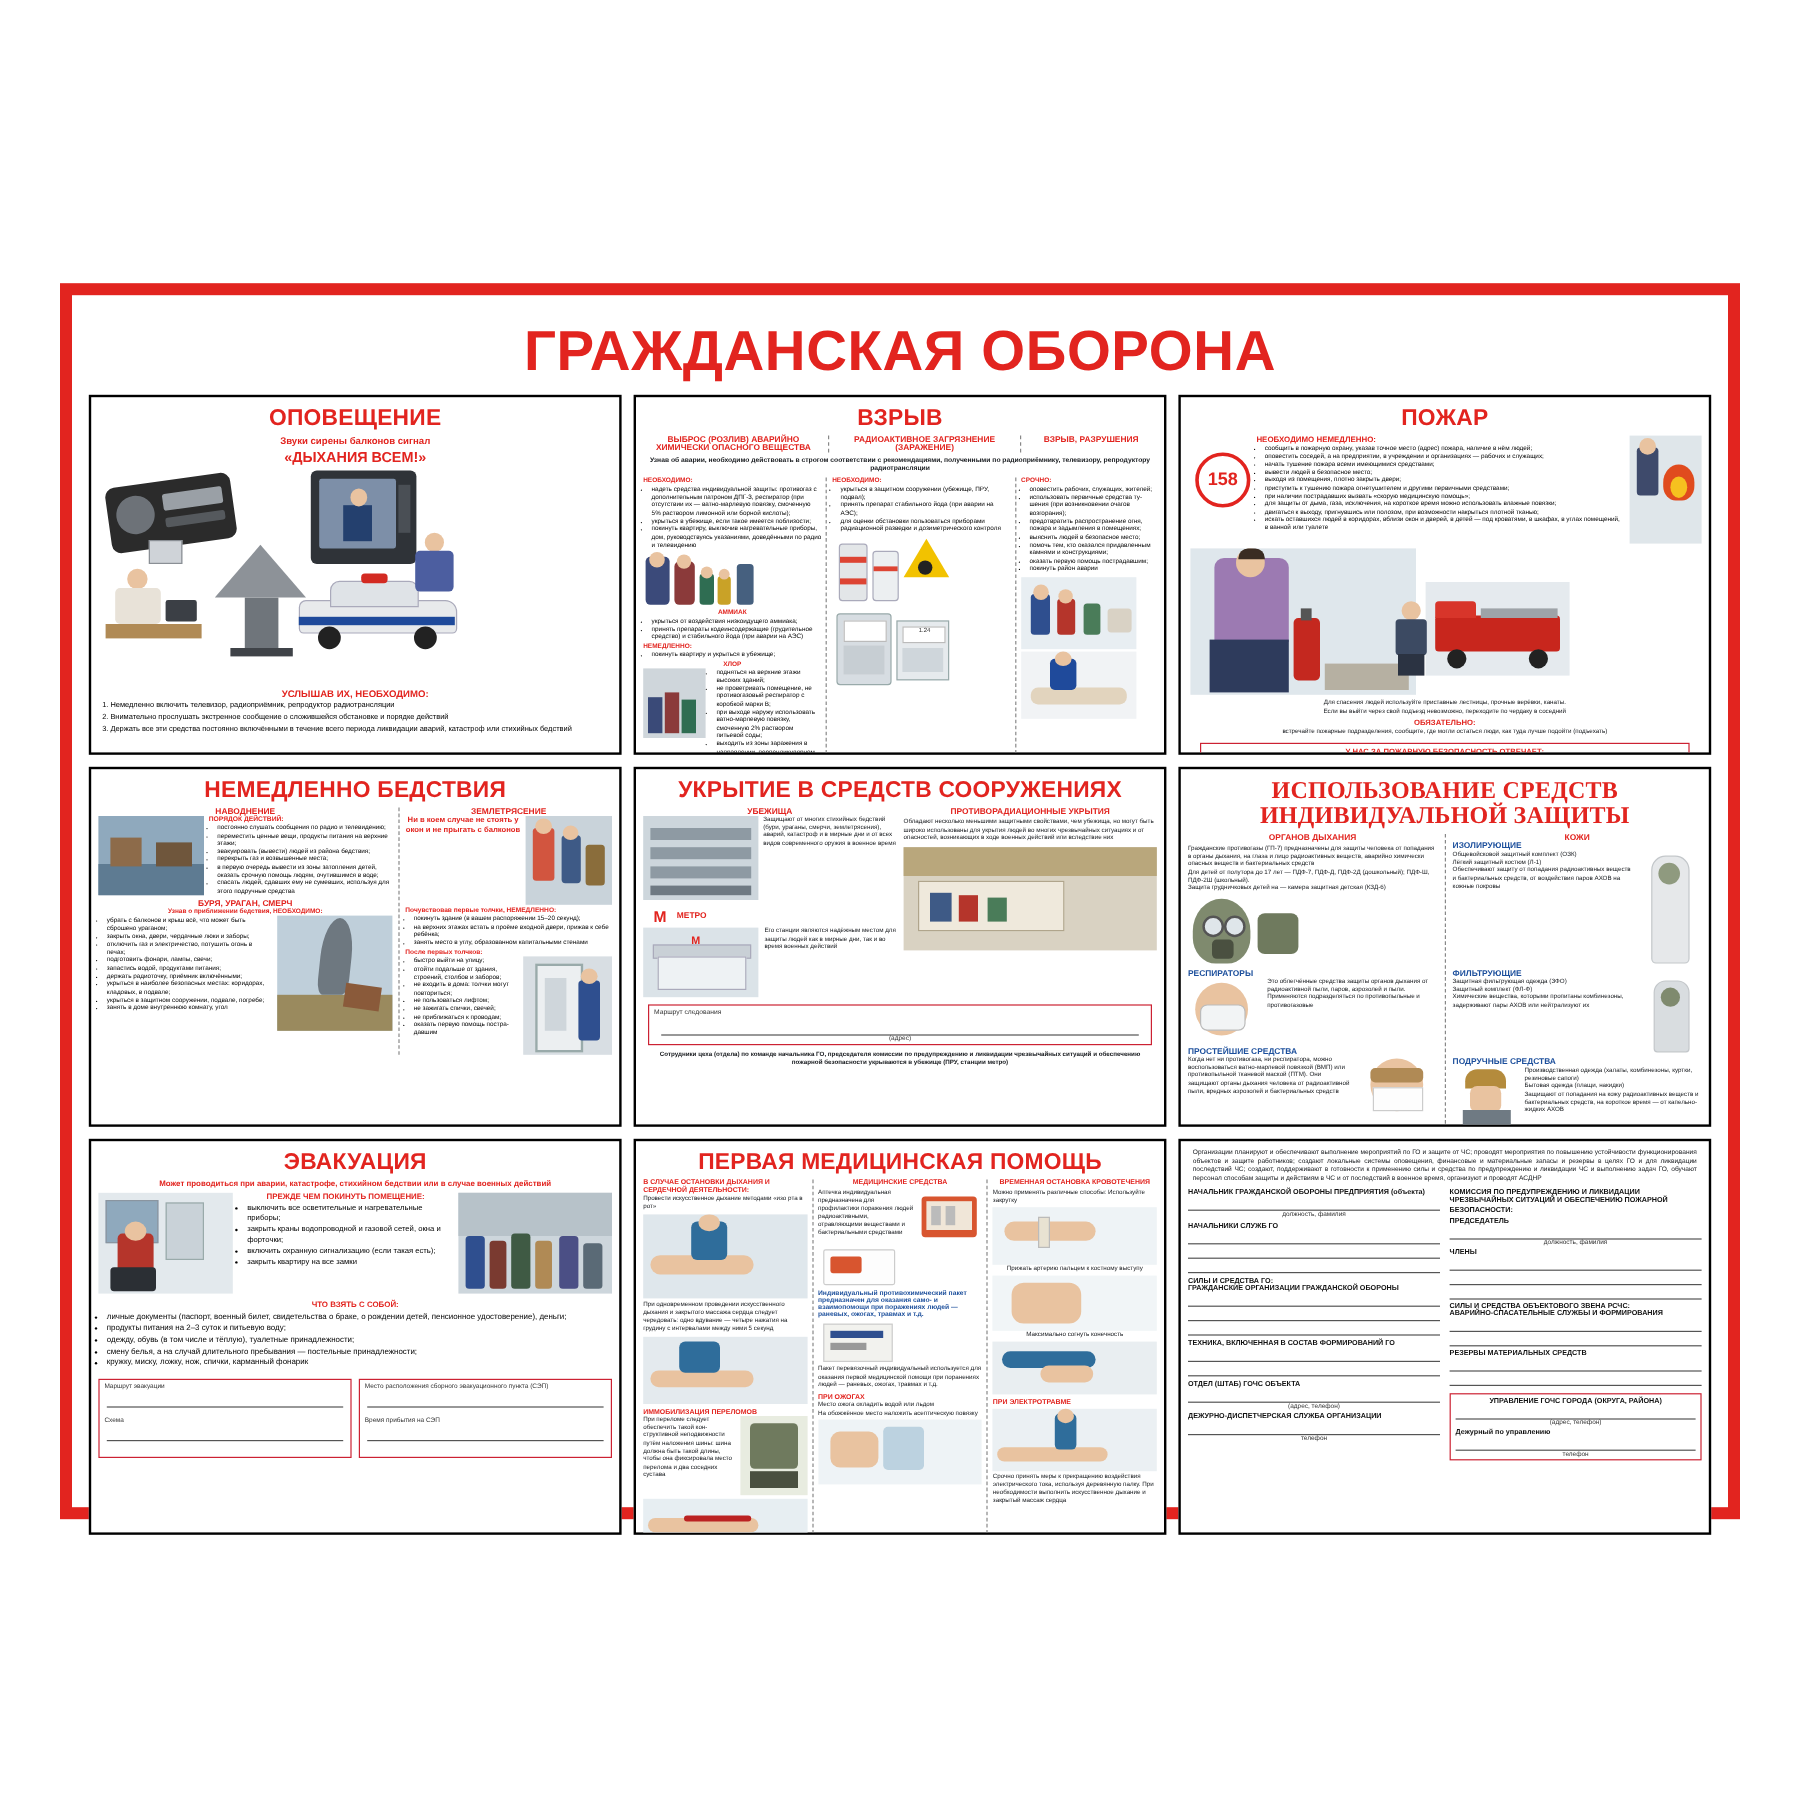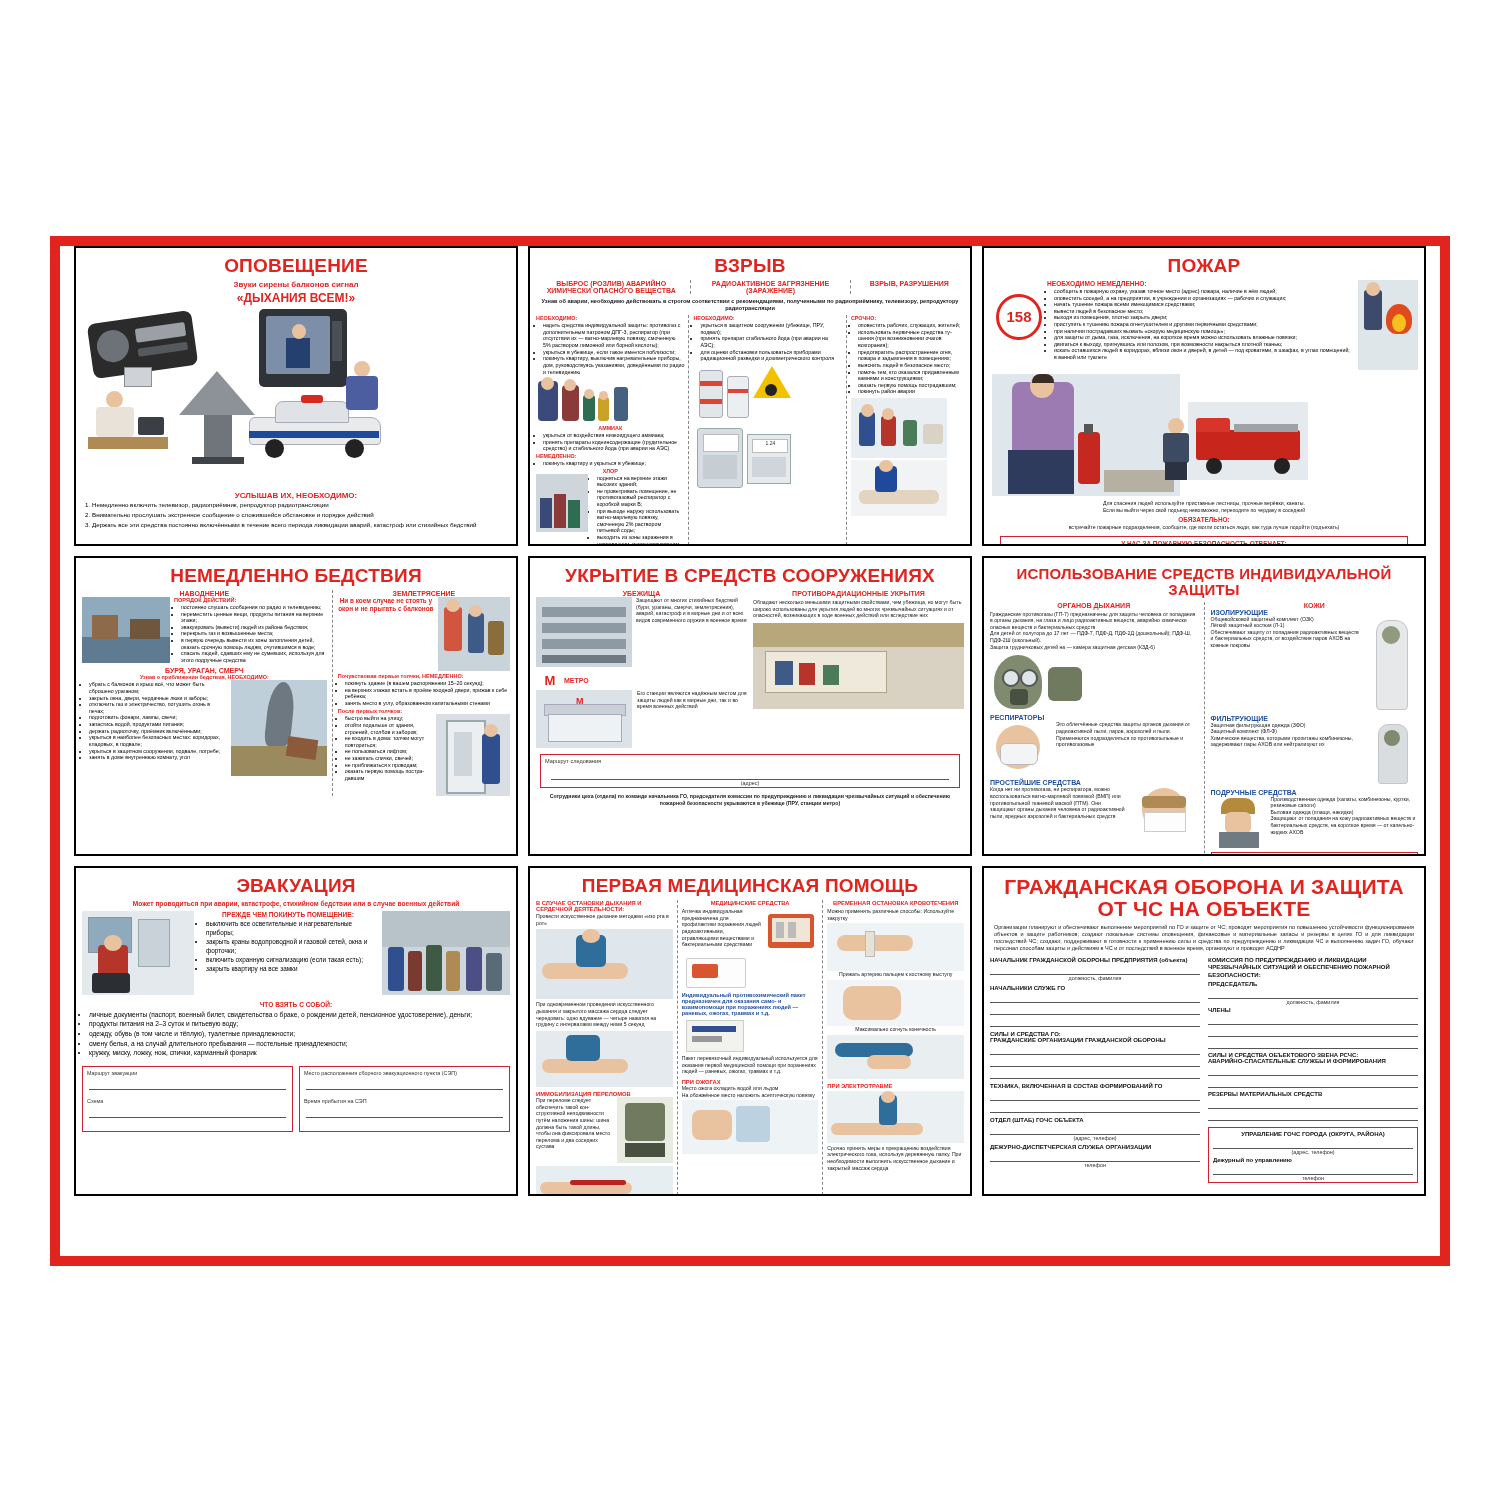--- a/index.html
+++ b/index.html
@@ -18,21 +18,21 @@
     gap:10px;padding:0 14px 14px 14px;box-sizing:border-box;
   }
   .panel{
     border:2px solid #000;background:#fff;position:relative;overflow:hidden;
     box-sizing:border-box;padding:5px 6px;
   }
   .p-title{
     text-align:center;color:#e2241f;font-weight:bold;font-size:19px;
     line-height:1.05;margin:3px 0 4px 0;letter-spacing:0.2px;
   }
-  .p-title.sm{font-size:15px;}
+  .p-title.sm{font-size:20px;font-family:Liberation Serif, serif;}
   .p-title.lg{font-size:21px;}
   .sub-red{color:#e2241f;font-weight:bold;text-align:center;font-size:8px;}
   .sub-red.big{font-size:12px;}
   .tiny{font-size:5.2px;line-height:1.28;color:#15181c;}
   .cap{color:#e2241f;font-weight:bold;font-size:7px;text-align:center;}
   .cap8{color:#e2241f;font-weight:bold;font-size:8px;text-align:center;}
   .cap-blue{color:#1c4f9c;font-weight:bold;font-size:7px;text-align:center;}
   .row{display:flex;}
   .line{border-bottom:1px solid #555;height:11px;}
   .boxf{border:1px solid #c23;padding:3px 4px;box-sizing:border-box;}
@@ -48,20 +48,21 @@
     color:#e2241f;font-weight:bold;font-size:15px;display:flex;
     align-items:center;justify-content:center;
   }
   .metro-m{color:#e2241f;font-weight:bold;font-size:13px;}
 </style>
 </head>
 <body>
 
 <div class="poster">
 
+  <div class="main-title">ГРАЖДАНСКАЯ ОБОРОНА</div>
 
   <div class="grid">
 
     <div class="panel">
       <div class="p-title">ОПОВЕЩЕНИЕ</div>
       <div class="sub-red">Звуки сирены балконов сигнал</div>
       <div class="sub-red big" style="margin-top:2px">«ДЫХАНИЯ ВСЕМ!»</div>
 
       <div style="position:relative;height:175px;margin:4px 2px 0 2px;">
 
@@ -682,21 +683,20 @@
             <div style="position:absolute;left:52px;top:4px;width:18px;height:30px;background:#2f6d9b;border-radius:4px"></div>
             <div style="position:absolute;left:54px;top:0;width:14px;height:12px;background:#e9c3a0;border-radius:50%"></div>
           </div>
           <div class="tiny" style="margin-top:2px">Срочно принять меры к прекращению воздействия электрического тока, используя деревянную палку. При необходимости выполнить искусственное дыхание и закрытый массаж сердца</div>
         </div>
       </div>
 
     </div>
 
     <div class="panel">
-      <div class="p-title lg">ГРАЖДАНСКАЯ ОБОРОНА И ЗАЩИТА ОТ ЧС НА ОБЪЕКТЕ</div>
       <div class="tiny" style="text-align:justify;margin:2px 4px 5px 4px;font-size:5.5px">Организации планируют и обеспечивают выполнение мероприятий по ГО и защите от ЧС; проводят мероприятия по повышению устойчивости функционирования объектов и защите работников; создают локальные системы оповещения, финансовые и материальные запасы и резервы в целях ГО и для ликвидации последствий ЧС; создают, поддерживают в готовности к применению силы и средства по предупреждению и ликвидации ЧС и выполнению задач ГО, обучают персонал способам защиты и действиям в ЧС и от последствий в военное время, организуют и проводят АСДНР</div>
 
       <div class="row" style="gap:8px;align-items:flex-start">
 
         <div style="flex:1">
           <div class="smallcaps" style="color:#111;font-size:6px">НАЧАЛЬНИК ГРАЖДАНСКОЙ ОБОРОНЫ ПРЕДПРИЯТИЯ (объекта)</div>
           <div class="line"></div>
           <div class="lbl" style="text-align:center">должность, фамилия</div>
 
           <div class="smallcaps" style="color:#111;font-size:6px;margin-top:4px">НАЧАЛЬНИКИ СЛУЖБ ГО</div>

